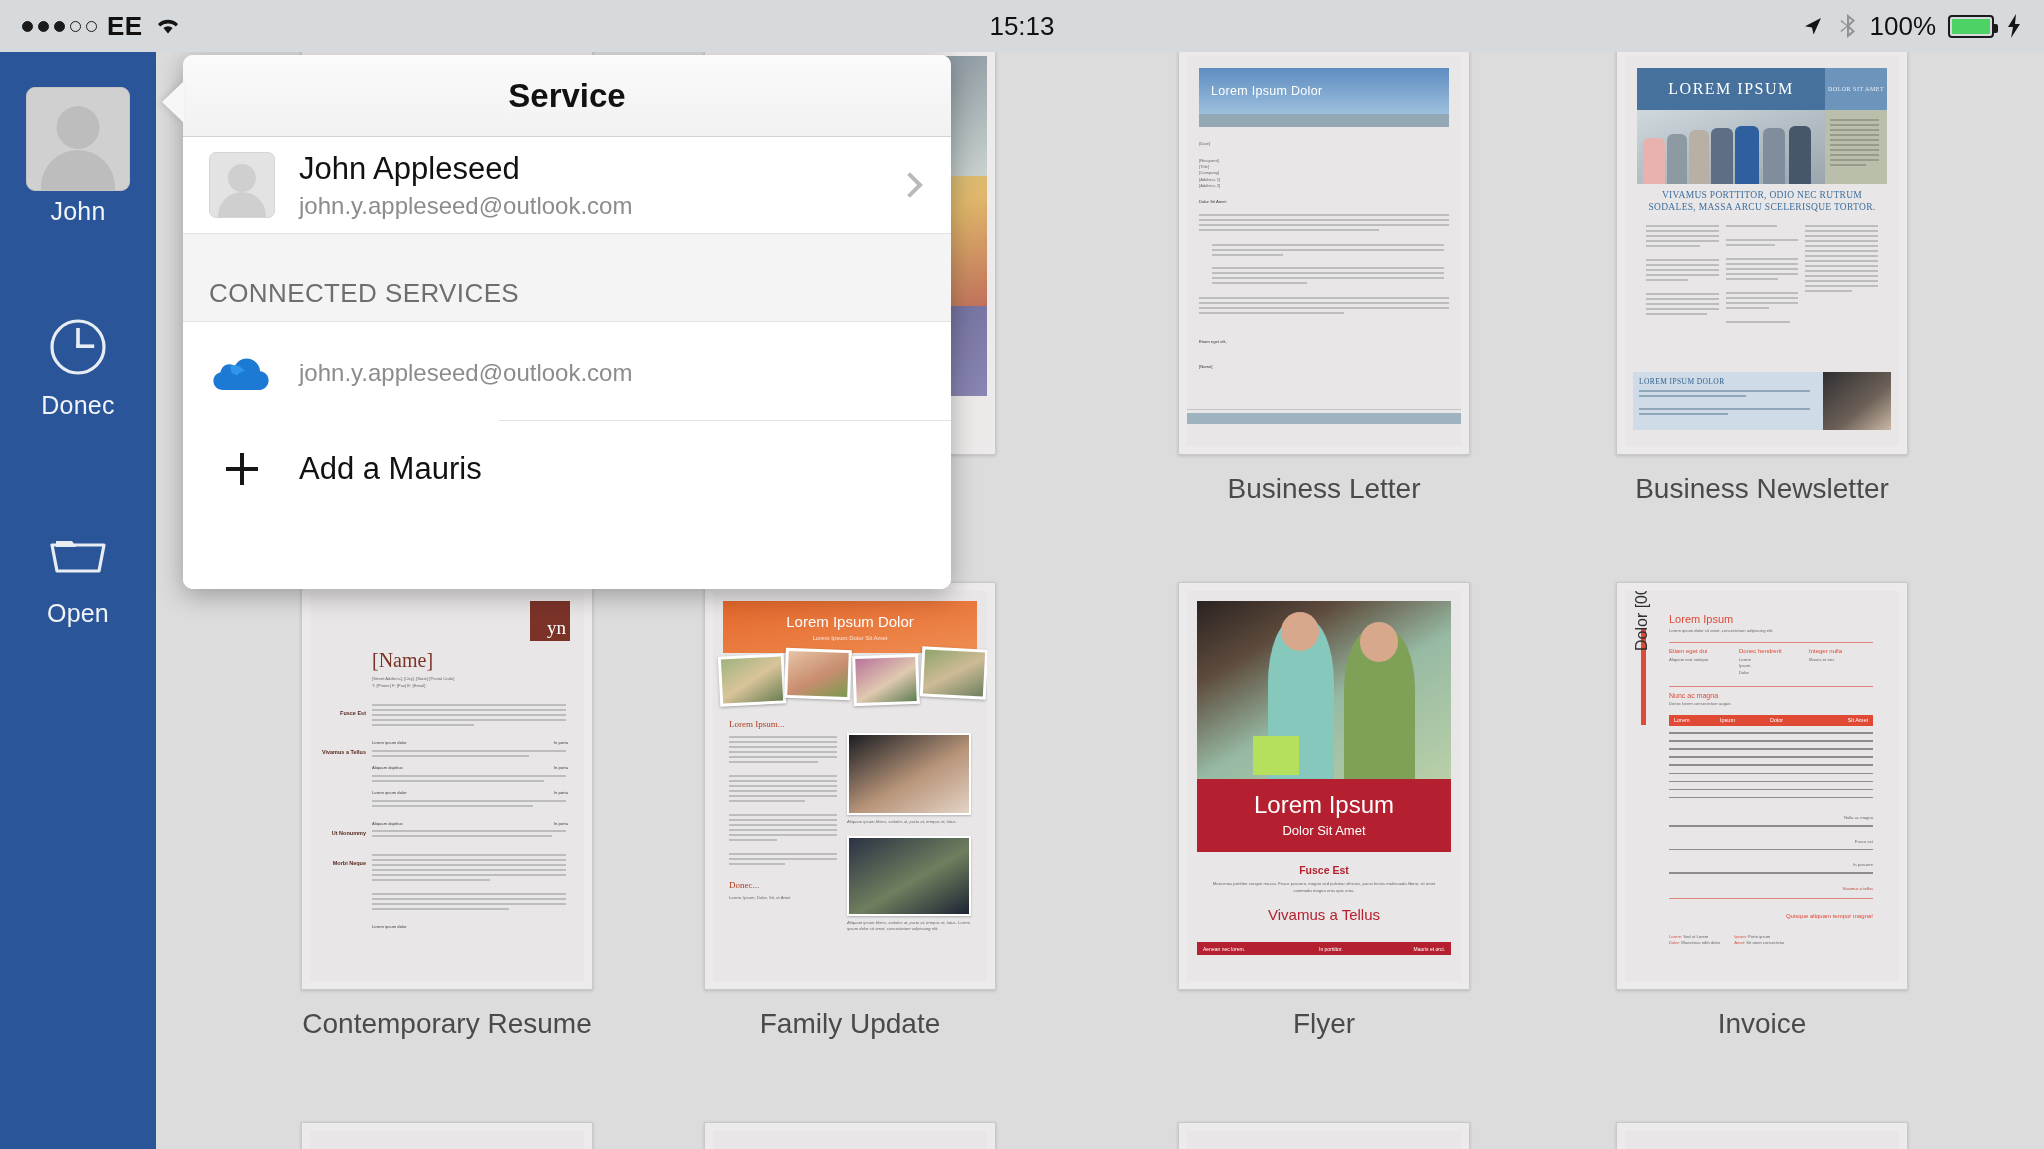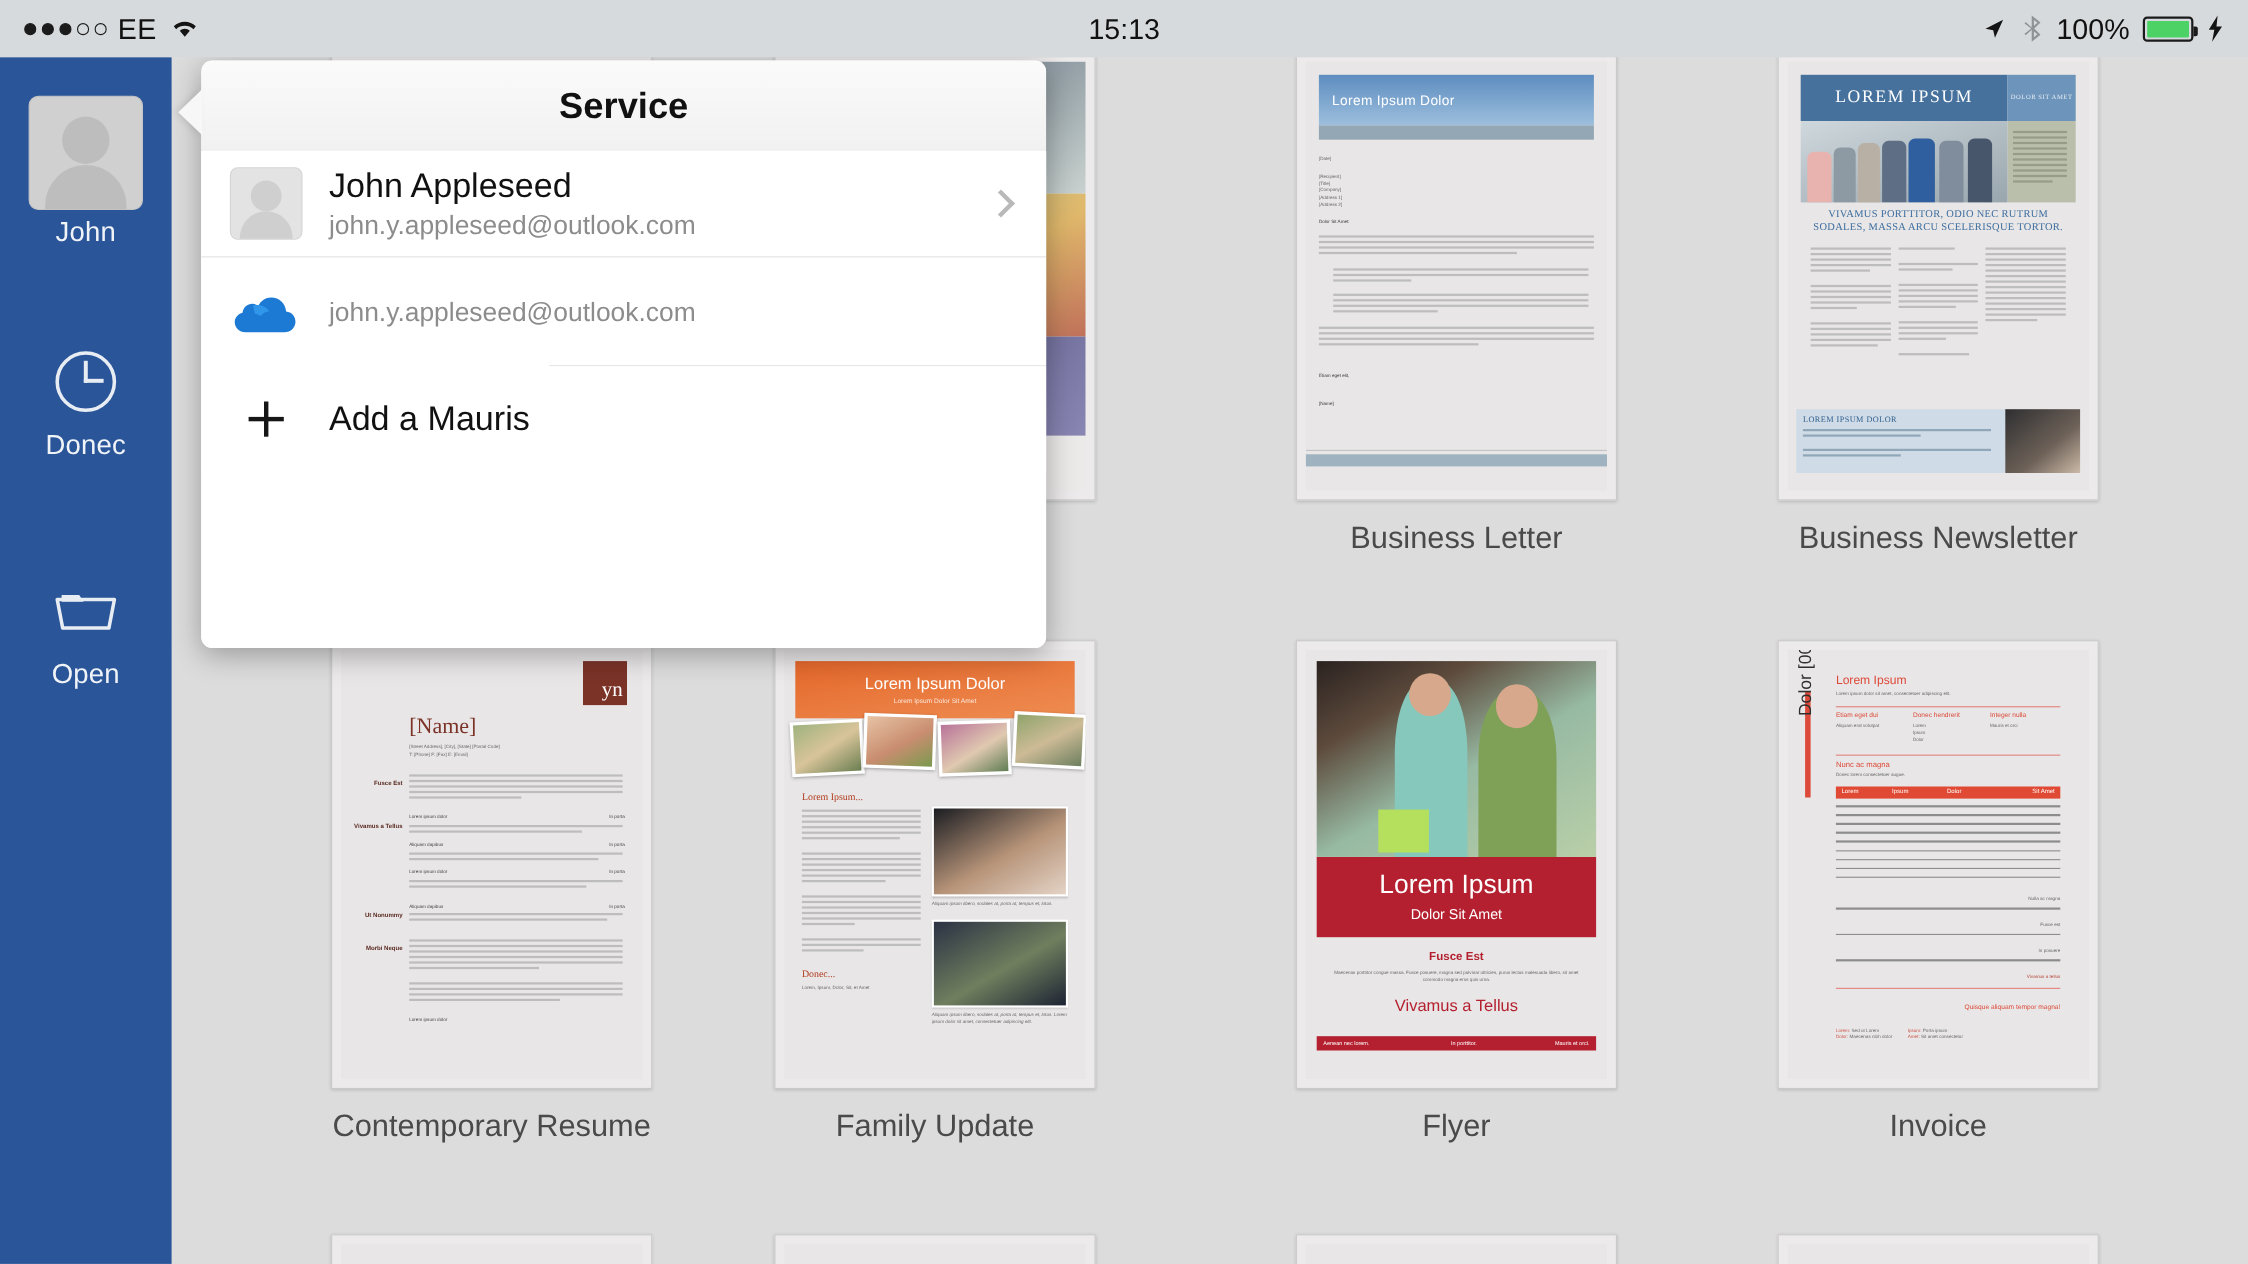--- a/index.html
+++ b/index.html
@@ -10,21 +10,21 @@
     background: #dcdcdc;
   }
   #root { position: relative; width: 2044px; height: 1149px; background: #dcdcdc; }
 
   
   #statusbar {
     position: absolute; left: 0; top: 0; width: 2044px; height: 52px;
     background: #d7dadc; display: flex; align-items: center;
     z-index: 60;
   }
-  #statusbar .left { position:absolute; left: 22px; top:0; height:52px; display:flex; align-items:center; gap:10px; }
+  #statusbar .left { position:absolute; left: 22px; top:0; height:52px; display:flex; align-items:center; gap:10px;font-weight:bold; }
   #statusbar .center { position:absolute; left:0; right:0; top:0; height:52px; display:flex; align-items:center; justify-content:center; }
   #statusbar .right { position:absolute; right: 22px; top:0; height:52px; display:flex; align-items:center; gap:12px; }
   .sig-dots { display:flex; gap:5px; align-items:center; }
   .sig-dots i { width:11px; height:11px; border-radius:50%; border:1.6px solid #1b1b1b; display:block; }
   .sig-dots i.on { background:#1b1b1b; }
   .carrier { font-size:26px; color:#111; letter-spacing:0.5px; }
   .clock { font-size:26px; color:#111; font-weight:400; }
   .batt-pct { font-size:26px; color:#111; }
   .batt {
     width:46px; height:23px; border:2px solid #1b1b1b; border-radius:4px;
@@ -712,20 +712,23 @@
           <div class="head"></div>
             <div class="body"></div>
         </div>
         <div class="acct-txt">
           <div class="acct-name">John Appleseed</div>
           <div class="acct-mail">john.y.appleseed@outlook.com</div>
         </div>
         <div class="chev"></div>
       </div>
 
+      <div class="sec-head">
+        <span>CONNECTED SERVICES</span>
+      </div>
 
       <div class="svc-row">
         <div class="svc-icon">
           <svg width="62" height="44" viewBox="0 0 62 44">
             <path d="M12 41c-5.5 0-9.6-4-9.6-9 0-4.3 3-7.8 7.1-8.7.5-4.6 4.3-8.1 9-8.1 2 0 3.9.7 5.4 1.8C26.1 12.5 30.5 9.5 35.5 9.5c7.3 0 13.2 5.6 13.6 12.7 5 .5 8.5 4.4 8.5 9.2 0 5.1-4.2 9.6-10 9.6H12z" fill="#1c7ad4"></path>
             <path d="M19 16.9c1.3-.4 2.6-.6 4-.6 4.6 0 8.6 2.3 11 5.7-3.3.4-6.2 2-8.1 4.5-1.5-1.2-3.3-2-5.3-2.3-.3-2.8-1-5.2-1.6-7.3z" fill="#2f96ea"></path>
           </svg>
         </div>
         <div class="svc-txt">
           <div class="svc-mail">john.y.appleseed@outlook.com</div>

